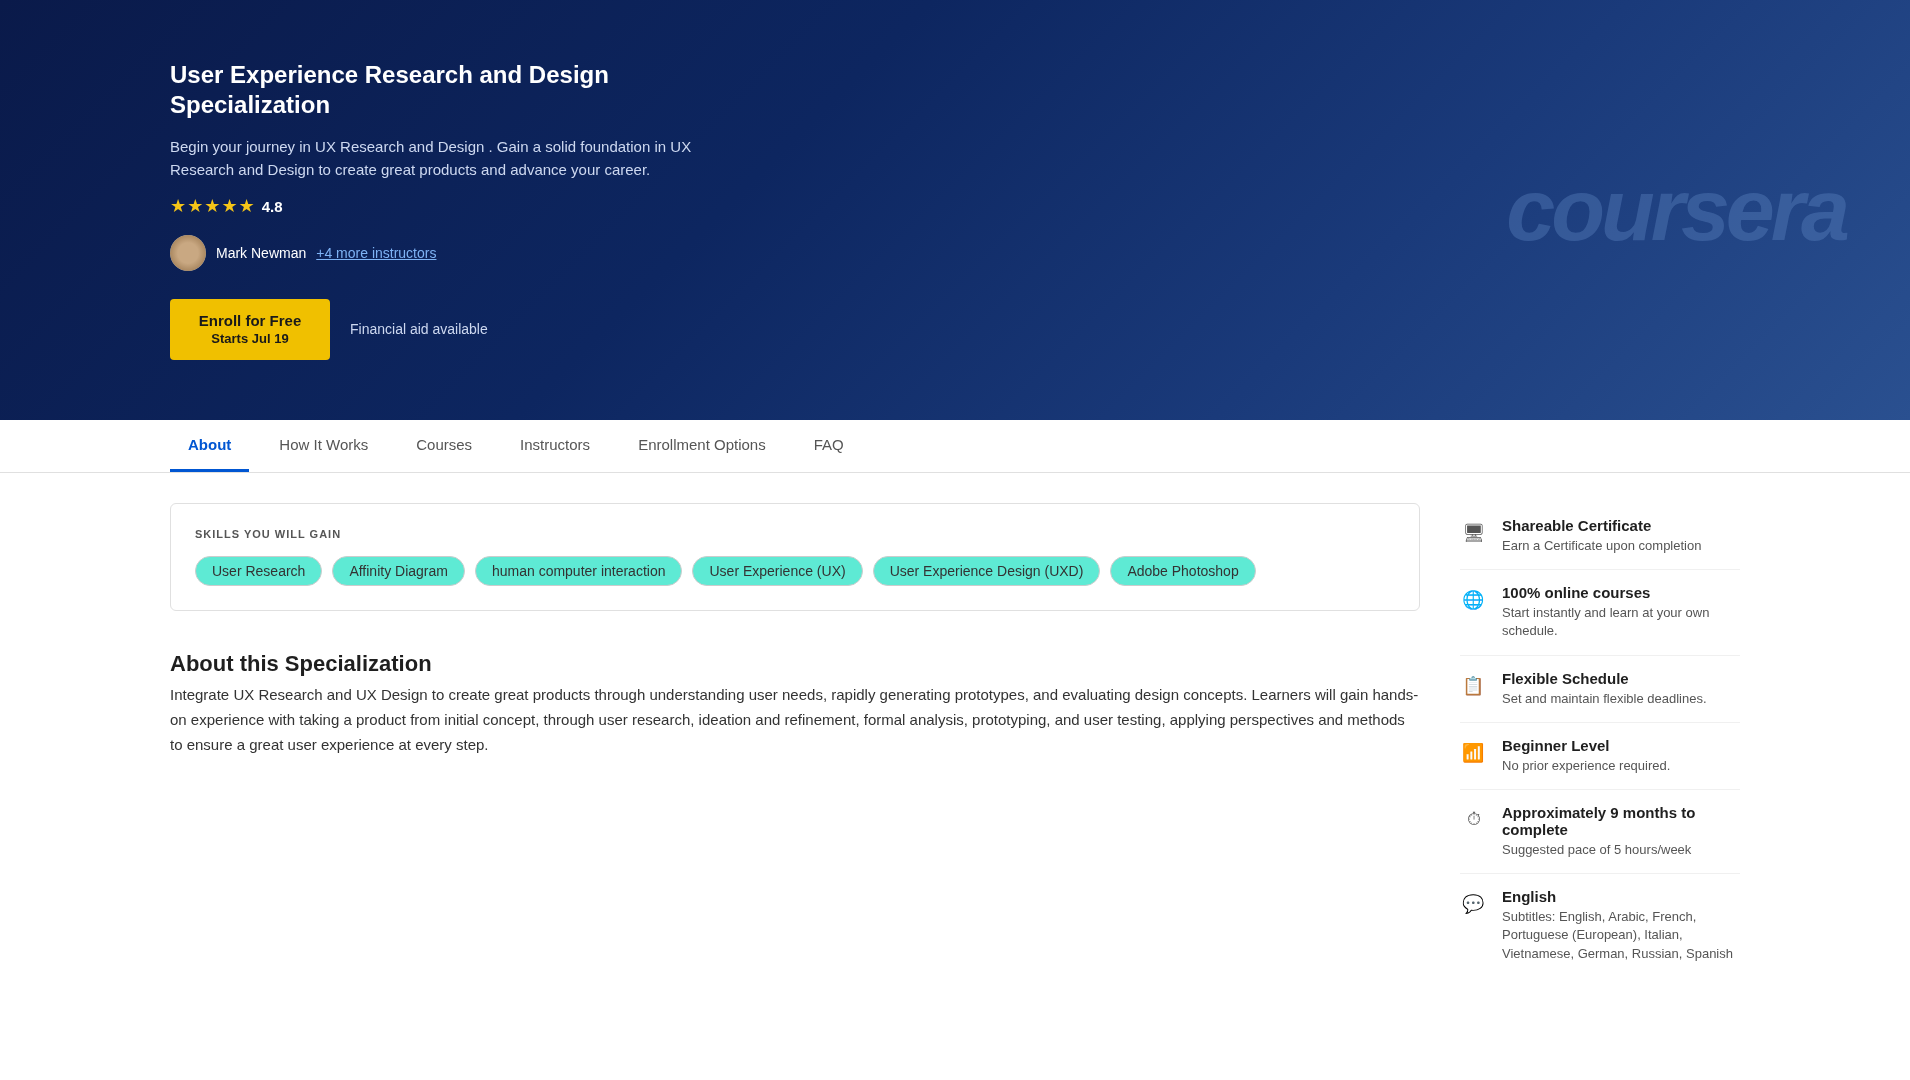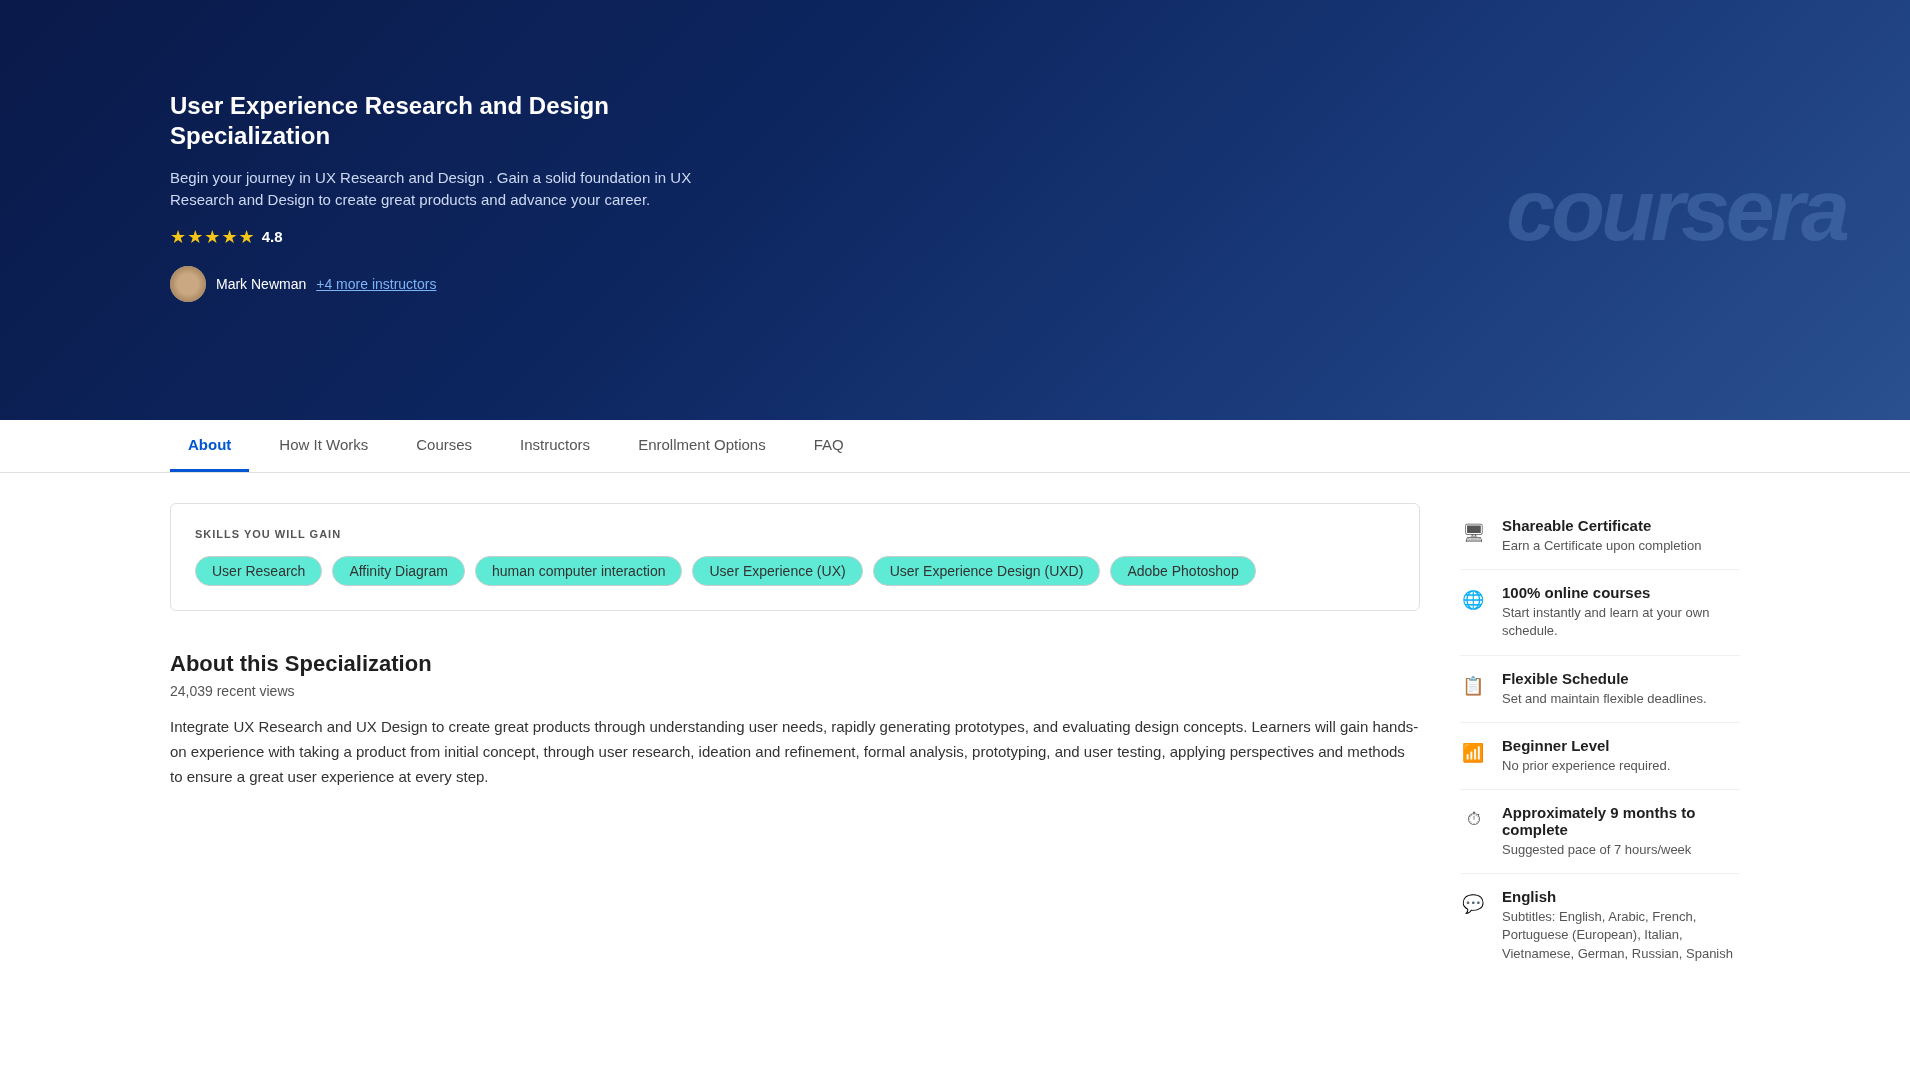--- a/index.html
+++ b/index.html
@@ -158,20 +158,27 @@
       <span class="stars">★★★★★</span>
       <span class="rating-num">4.8</span>
     </div>
     <div class="hero-instructor">
       <div class="avatar">
         <div class="avatar-img"></div>
       </div>
       <span class="instructor-name">Mark Newman</span>
       <span class="instructor-more">+4 more instructors</span>
     </div>
+    <div class="enroll-area">
+      <button class="enroll-btn">
+        <div>Enroll for Free</div>
+        <div class="starts">Starts Jul 19</div>
+      </button>
+      <span class="financial-aid">Financial aid available</span>
+    </div>
   </div>
   <div class="hero-logo">coursera</div>
 </section>
 
 <nav class="course-nav">
   <ul>
     <li>
       <a href="#" class="active">About</a>
     </li>
     <li>
@@ -203,21 +210,20 @@
           <span class="skill-tag">Affinity Diagram</span>
           <span class="skill-tag">human computer interaction</span>
           <span class="skill-tag">User Experience (UX)</span>
           <span class="skill-tag">User Experience Design (UXD)</span>
           <span class="skill-tag">Adobe Photoshop</span>
         </div>
     </div>
 
     <div class="about-section">
       <div class="about-title">About this Specialization</div>
-      <div class="about-views">24,039 recent views</div>
       <p class="about-desc">Integrate UX Research and UX Design to create great products through understanding user needs, rapidly generating prototypes, and evaluating design concepts. Learners will gain hands-on experience with taking a product from initial concept, through user research, ideation and refinement, formal analysis, prototyping, and user testing, applying perspectives and methods to ensure a great user experience at every step.</p>
     </div>
   </div>
 
   <aside class="sidebar">
 
   <div class="sidebar-item">
     <div class="sidebar-icon">🖥</div>
     <div class="sidebar-item-text">
       <div class="sidebar-item-title">Shareable Certificate</div>
@@ -242,21 +248,21 @@
     <div class="sidebar-icon">📶</div>
     <div class="sidebar-item-text">
       <div class="sidebar-item-title">Beginner Level</div>
       <div class="sidebar-item-desc">No prior experience required.</div>
     </div>
   </div>
       <div class="sidebar-item">
     <div class="sidebar-icon">⏱</div>
     <div class="sidebar-item-text">
       <div class="sidebar-item-title">Approximately 9 months to complete</div>
-      <div class="sidebar-item-desc">Suggested pace of 7 hours/week</div>
+      <div class="sidebar-item-desc">Suggested pace of 5 hours/week</div>
     </div>
   </div>
       <div class="sidebar-item">
     <div class="sidebar-icon">💬</div>
     <div class="sidebar-item-text">
       <div class="sidebar-item-title">English</div>
       <div class="sidebar-item-desc">Subtitles: English, Arabic, French, Portuguese (European), Italian, Vietnamese, German, Russian, Spanish</div>
     </div>
   </div>
     </aside>

